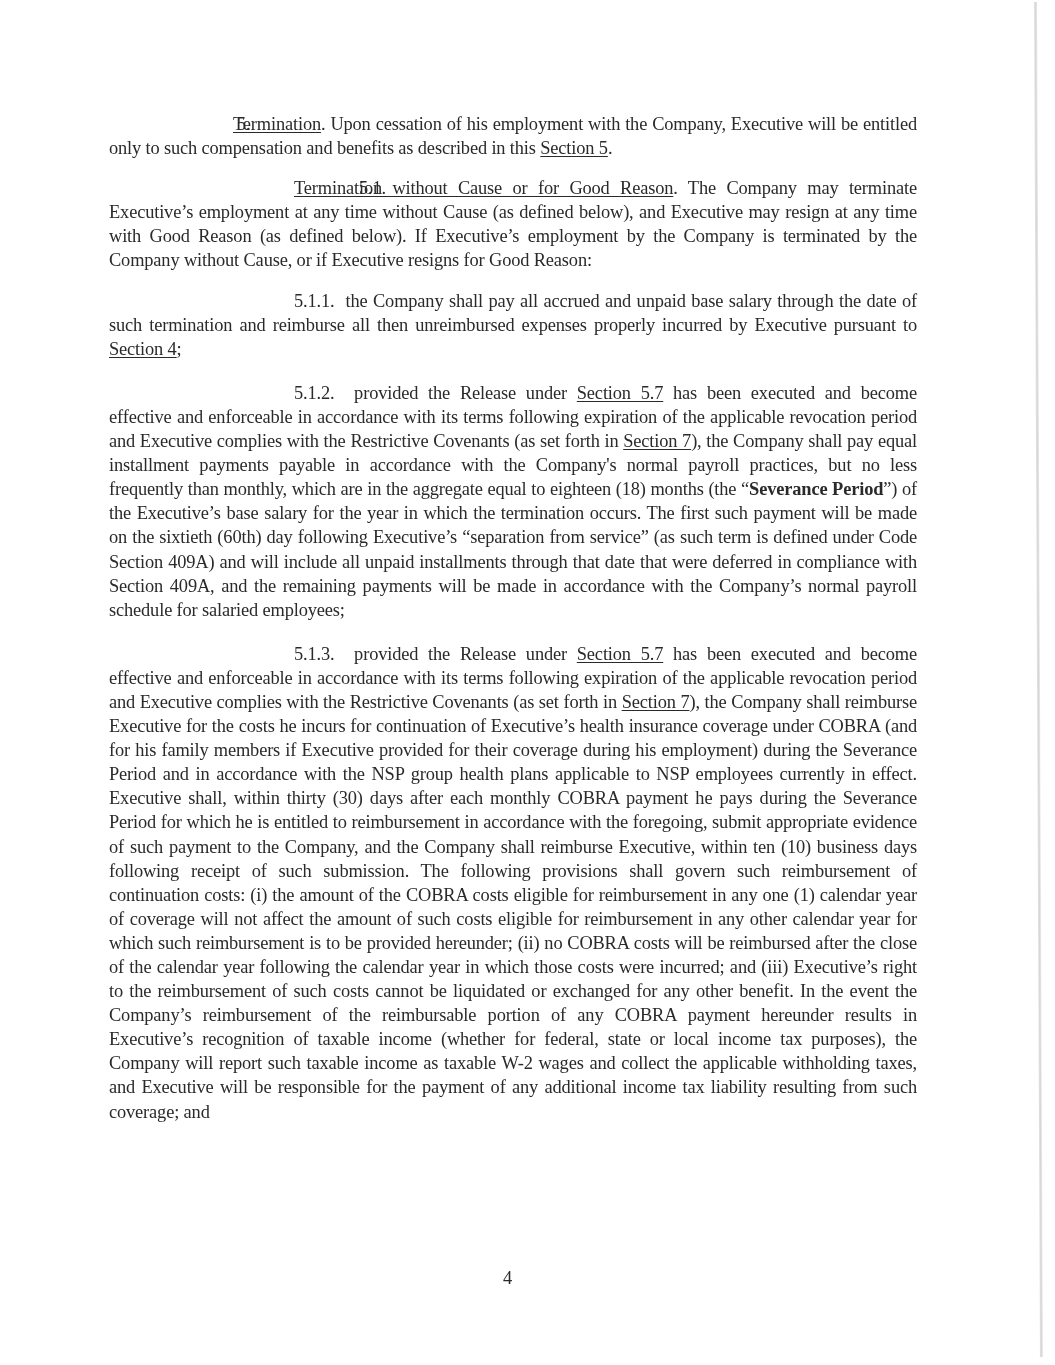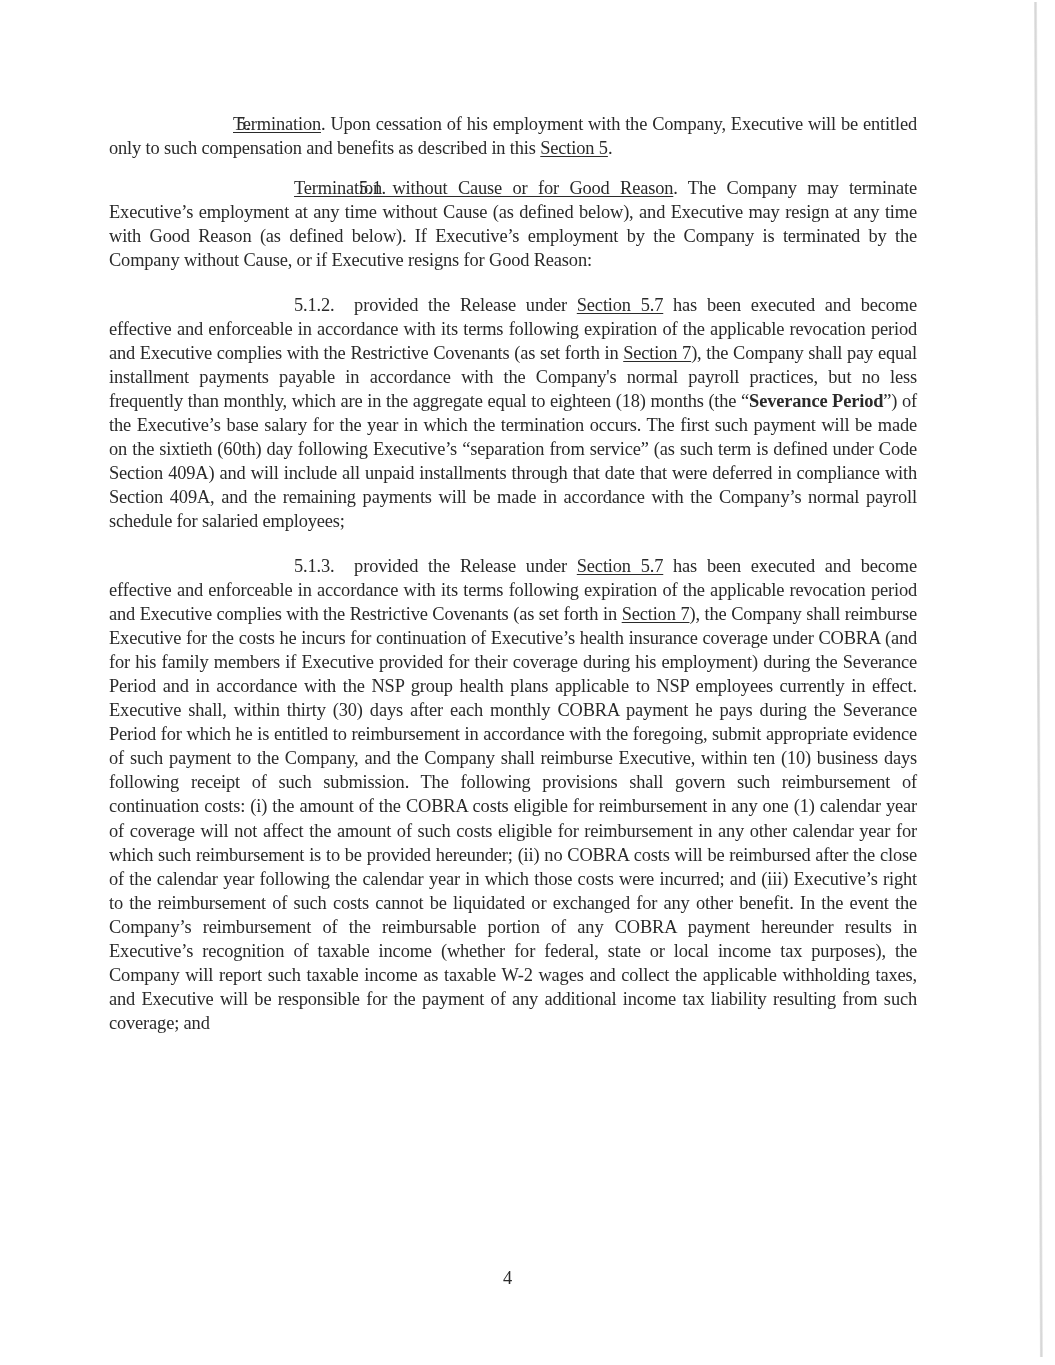--- a/index.html
+++ b/index.html
@@ -39,20 +39,21 @@
 
 <div class="page">
   <div class="scan-edge"></div>
 
   <div class="body-text">
 
     <p class="ind1"><span class="num n1">5.</span><u>Termination</u><span>. Upon cessation of his employment with the Company, Executive will be entitled only to such compensation and benefits as described in this </span><u>Section 5</u><span>.</span></p>
 
     <p class="ind2 sp-a"><span class="num n2">5.1.</span><u>Termination without Cause or for Good Reason</u><span>. The Company may terminate Executive’s employment at any time without Cause (as defined below), and Executive may resign at any time with Good Reason (as defined below). If Executive’s employment by the Company is terminated by the Company without Cause, or if Executive resigns for Good Reason:</span></p>
 
+    <p class="ind3 sp-a"><span>5.1.1.</span>&nbsp; <span>the Company shall pay all accrued and unpaid base salary through the date of such termination and reimburse all then unreimbursed expenses properly incurred by Executive pursuant to </span><u>Section 4</u><span>;</span></p>
 
     <p class="ind3 sp-b"><span>5.1.2.</span>&nbsp; <span>provided the Release under </span><u>Section 5.7</u><span> has been executed and become effective and enforceable in accordance with its terms following expiration of the applicable revocation period and Executive complies with the Restrictive Covenants (as set forth in </span><u>Section 7</u><span>), the Company shall pay equal installment payments payable in accordance with the Company's normal payroll practices, but no less frequently than monthly, which are in the aggregate equal to  eighteen (18) months (the “</span><b>Severance Period</b><span>”) of the Executive’s base salary for the  year in which the termination occurs. The first such payment will be made on the sixtieth (60th) day following Executive’s “separation from service” (as such term is defined under Code Section 409A) and will include all unpaid installments through that date that were deferred in compliance with Section 409A, and the remaining payments will be made in accordance with the Company’s normal payroll schedule for salaried employees;</span></p>
 
     <p class="ind3 sp-b"><span>5.1.3.</span>&nbsp; <span>provided the Release under </span><u>Section 5.7</u><span> has been executed and become effective and enforceable in accordance with its terms following expiration of the applicable revocation period and Executive complies with the Restrictive Covenants (as set forth in </span><u>Section 7</u><span>), the Company shall reimburse Executive for the costs he incurs for continuation of Executive’s health insurance coverage under COBRA (and for his family members if Executive provided for their coverage during his employment) during the Severance Period and in accordance with the NSP group health plans applicable to NSP employees currently in effect. Executive shall, within thirty (30) days after each monthly COBRA payment he pays during the Severance Period for which he is entitled to reimbursement in accordance with the foregoing, submit appropriate evidence of such payment to the Company, and the Company shall reimburse Executive, within ten (10) business days following receipt of such submission. The following provisions shall govern such reimbursement of continuation costs: (i) the amount of the COBRA costs eligible for reimbursement in any one (1) calendar year of coverage will not affect the amount of such costs eligible for reimbursement in any other calendar year for which such reimbursement is to be provided hereunder; (ii) no COBRA costs will be reimbursed after the close of the calendar year following the calendar year in which those costs were incurred; and (iii) Executive’s right to the reimbursement of such costs cannot be liquidated or exchanged for any other benefit. In the event the Company’s reimbursement of the reimbursable portion of any COBRA payment hereunder results in Executive’s recognition of taxable income (whether for federal, state or local income tax purposes), the Company will report such taxable income as taxable W-2 wages and collect the applicable withholding taxes, and Executive will be responsible for the payment of any additional income tax liability resulting from such coverage; and</span></p>
 
   </div>
 
   <div class="page-num">4</div>
 </div>
 

